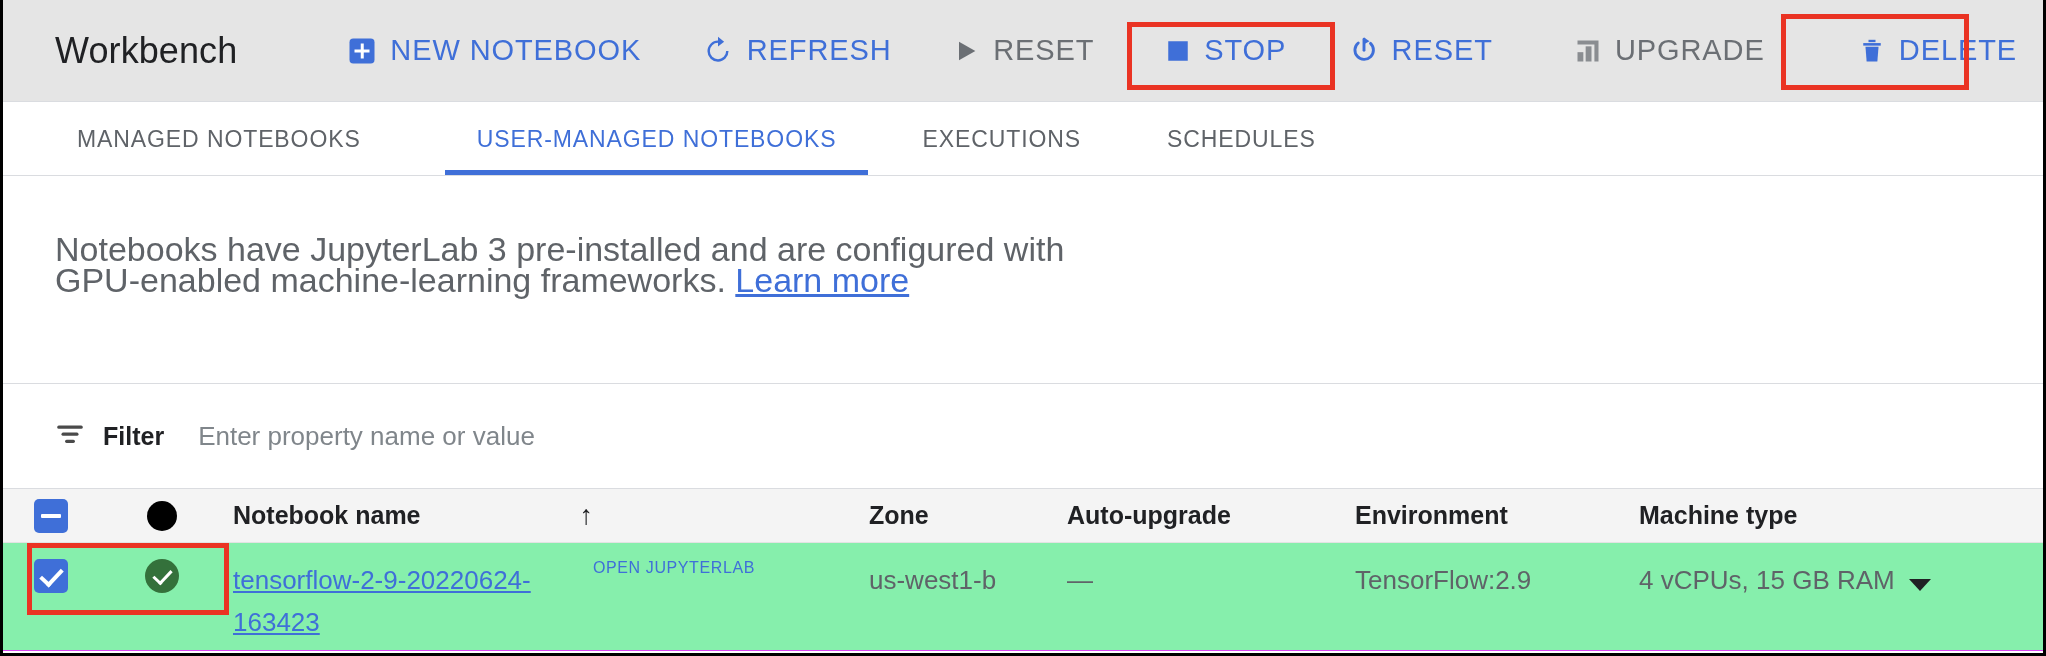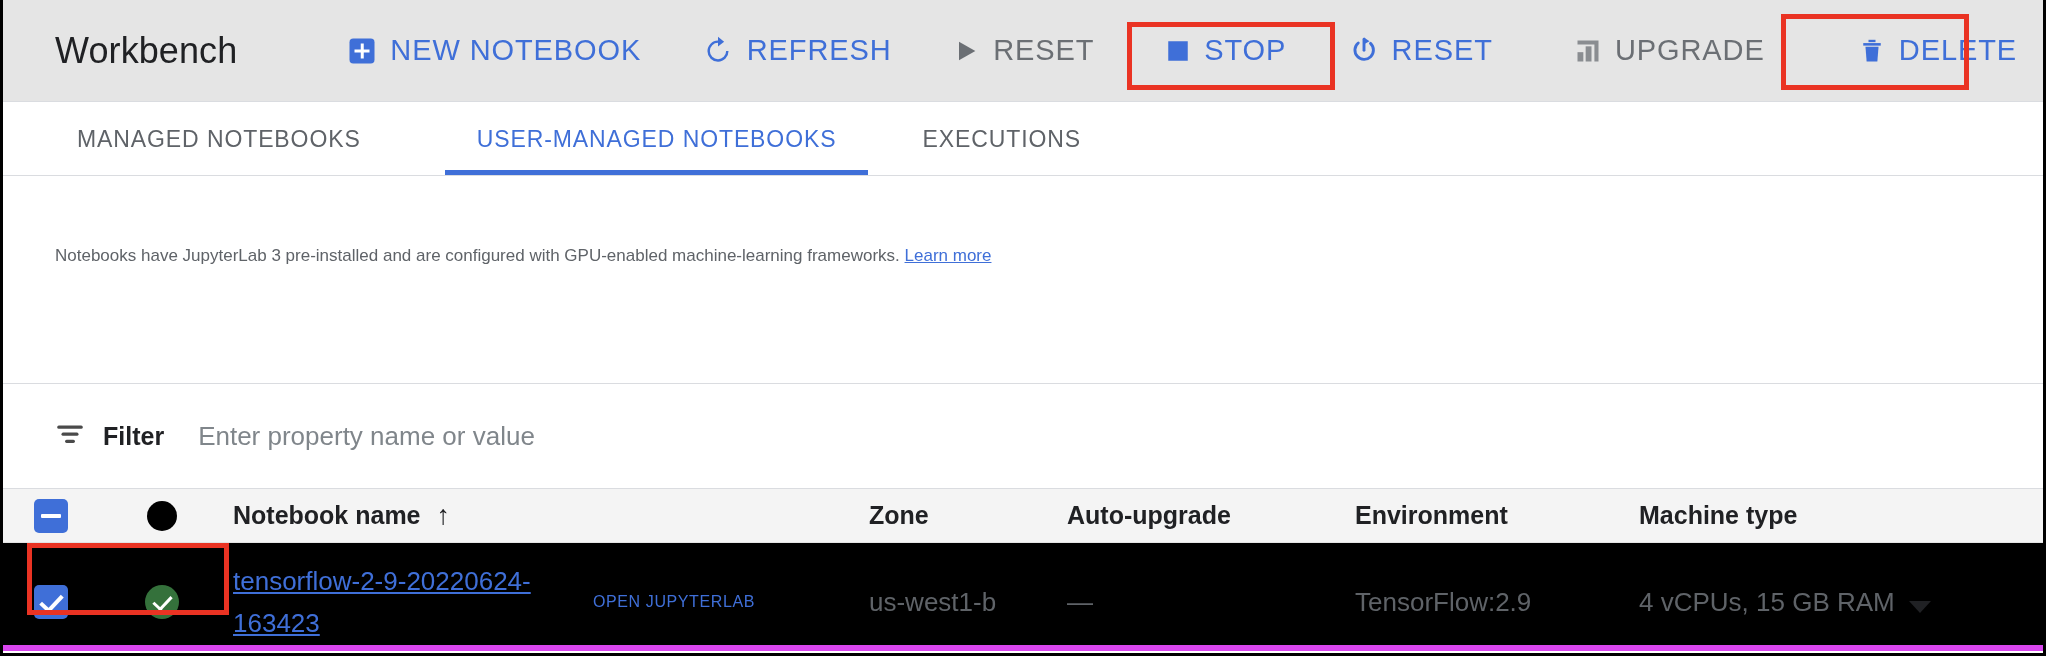--- a/index.html
+++ b/index.html
@@ -100,22 +100,22 @@
     position: absolute;
     left: 0; top: 176px;
     width: 2040px;
     height: 208px;
     background: #ffffff;
     border-bottom: 1px solid #dadce0;
     box-sizing: border-box;
     padding: 58px 0 0 52px;
   }
   .desc-text {
-    font-size: 17px;
-    line-height: 44px;
+    font-size: 34px;
+    line-height: 31px;
     color: #5f6368;
     max-width: 1020px;
   }
   .desc-link {
     color: #3f6fd8;
     text-decoration: underline;
     cursor: pointer;
   }
 
   
@@ -157,42 +157,42 @@
     box-sizing: border-box;
   }
   .trow { display: flex; align-items: flex-start; box-sizing: border-box; }
   .thead {
     height: 54px;
     background: #f4f4f4;
     align-items: center;
     border-bottom: 1px solid #e3e3e3;
   }
   .tbody-row {
-    background: #000000;
+    background: #86efac;
     min-height: 108px;
     padding-top: 16px;
-    border-bottom: 6px solid #d946ef;
-    align-items: center;
+    border-bottom: 1px solid #d946ef;
   }
   .c-check  { width: 96px;  display:flex; justify-content:center; flex:none; }
   .c-status { width: 126px; display:flex; justify-content:center; flex:none; }
   .c-name   { width: 360px; flex:none; padding-left: 8px; }
   .c-open   { width: 276px; flex:none; }
   .c-zone   { width: 198px; flex:none; }
   .c-auto   { width: 288px; flex:none; }
   .c-env    { width: 284px; flex:none; }
   .c-mach   { width: 300px; flex:none; }
   .th {
     font-size: 25px;
     font-weight: 700;
     color: #202124;
     white-space: nowrap;
     display: flex;
     align-items: center;
     gap: 16px;
+    justify-content: space-between;
   }
   .td {
     font-size: 26px;
     line-height: 42px;
     color: #5f6368;
   }
   .td-link {
     font-size: 26px;
     line-height: 42px;
     color: #3f6fd8;
@@ -379,20 +379,23 @@
     </div>
     <div style="width:52px"></div>
     <div class="tab active">
       <span>USER-MANAGED NOTEBOOKS</span>
     </div>
     <div style="width:22px"></div>
     <div class="tab">
       <span>EXECUTIONS</span>
     </div>
     <div style="width:22px"></div>
+    <div class="tab">
+      <span>SCHEDULES</span>
+    </div>
   </div>
 
   <div class="desc-wrap">
     <div class="desc-text">
       <span>Notebooks have JupyterLab 3 pre-installed and are configured with GPU-enabled machine-learning frameworks.</span><span>&nbsp;</span><span class="desc-link">Learn more</span>
     </div>
   </div>
 
   <div class="filter-bar">
     <span>

